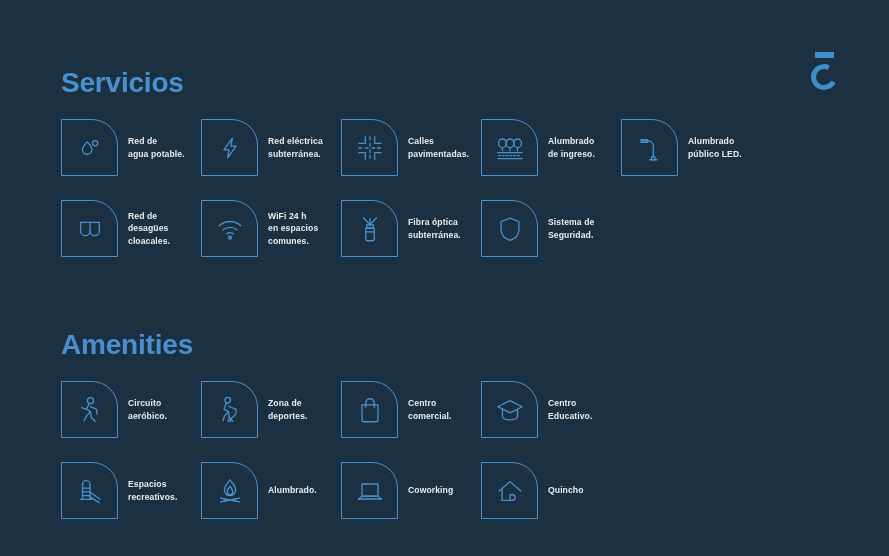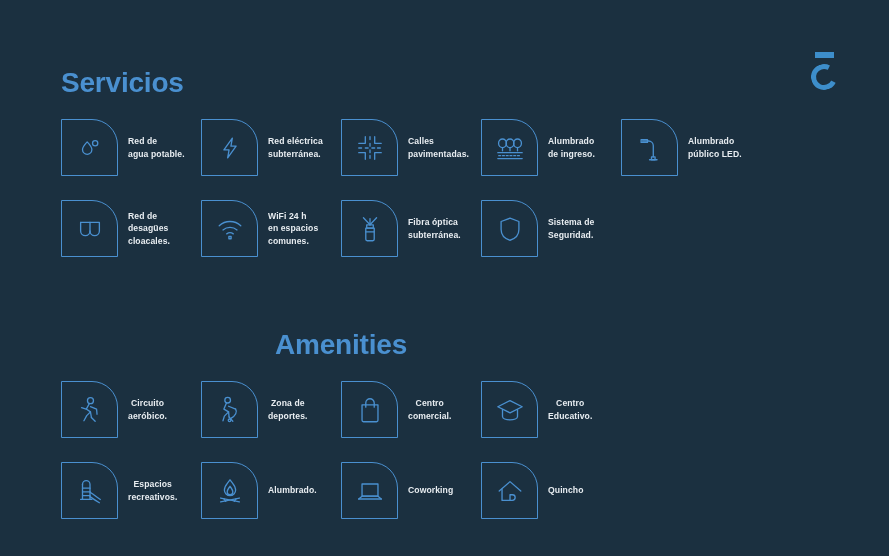--- a/index.html
+++ b/index.html
@@ -59,21 +59,21 @@
   }
   .section-title {
     font-size: 28px;
     font-weight: bold;
     color: #4a90d0;
     letter-spacing: -0.2px;
     line-height: 1;
   }
 
   .section-servicios { top: 52px; }
-  .section-amenities { top: 314px; text-align: center; }
+  .section-amenities { top: 314px; }
 
   .rows {
     margin-top: 22px;
   }
 
   .row {
     display: flex;
     align-items: flex-start;
   }
   .row + .row { margin-top: 24px; }

